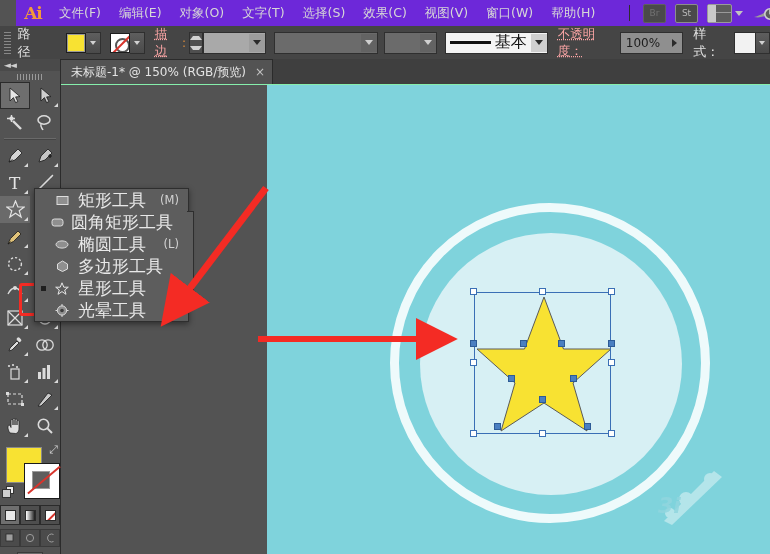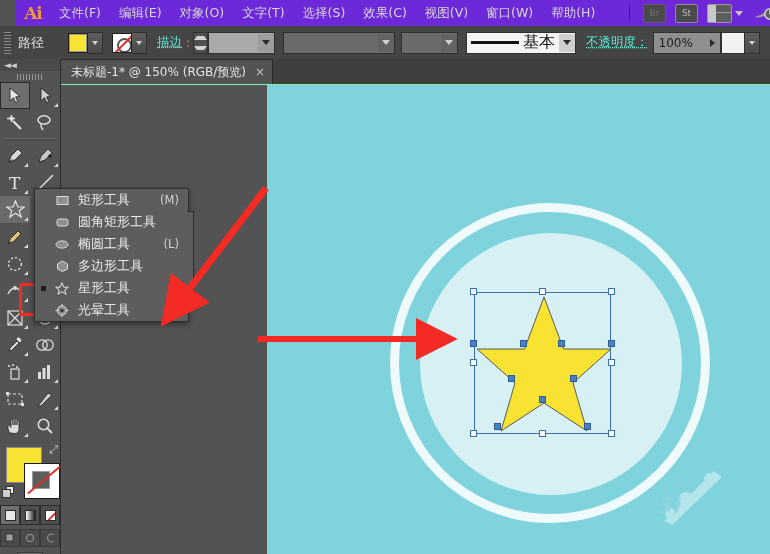--- a/index.html
+++ b/index.html
@@ -36,21 +36,21 @@
   .swatch-group{display:flex;align-items:center;margin-left:6px;}
   .sw{width:20px;height:20px;border:1px solid #1d1d1d;background:#fff;box-sizing:border-box;}
   .sw-in{width:100%;height:100%;border:1px solid #9a9a9a;box-sizing:border-box;}
   .ddbtn{width:14px;height:20px;background:linear-gradient(#5e5e5e,#4a4a4a);
          border:1px solid #2f2f2f;border-left:none;display:flex;align-items:center;justify-content:center;}
   .ddbtn .caret{border-top-color:#d2d2d2;border-left-width:3px;border-right-width:3px;border-top-width:4px;}
   .nostroke{position:relative;background:#fff;overflow:hidden;}
   .nostroke:after{content:"";position:absolute;left:-4px;top:9px;width:30px;height:2px;
                   background:#d8342c;transform:rotate(-45deg);}
   .strokeicon{position:absolute;left:4px;top:4px;width:11px;height:11px;border:2px solid #555;border-radius:50%;}
-  .lbl-orange{color:#5eead4;font-size:12.5px;padding:0 4px 0 10px;text-decoration:underline;text-decoration-style:dotted;}
+  .lbl-orange{color:#fca5a5;font-size:12.5px;padding:0 4px 0 10px;text-decoration:underline;text-decoration-style:dotted;}
   .spin{width:13px;height:20px;display:flex;flex-direction:column;
         border:1px solid #2f2f2f;background:#4f4f4f;}
   .spin div{flex:1;display:flex;align-items:center;justify-content:center;}
   .tri-u{width:0;height:0;border-left:3px solid transparent;border-right:3px solid transparent;border-bottom:4px solid #d2d2d2;}
   .tri-d{width:0;height:0;border-left:3px solid transparent;border-right:3px solid transparent;border-top:4px solid #d2d2d2;}
   .combo{height:20px;background:#a9a9a9;border:1px solid #2f2f2f;display:flex;align-items:center;}
   .combo .txt{flex:1;padding:0 5px;color:#222;font-size:11px;white-space:nowrap;overflow:hidden;}
   .combo .arrow{width:16px;height:18px;background:#9d9d9d;display:flex;align-items:center;justify-content:center;}
   .combo .arrow .caret{border-top-color:#2b2b2b;}
   .combo.dark{background:#6b6b6b;}
@@ -118,21 +118,21 @@
   .screenbtn{width:24px;height:9px;margin:5px auto 0;background:#6a6a6a;border:1px solid #3a3a3a;}
 
   
   .flyout{position:absolute;left:34px;top:188px;width:153px;background:#5d5d5d;
           border:1px solid #2e2e2e;box-shadow:0 2px 6px rgba(0,0,0,.45);z-index:40;}
   .flyout .tear{position:absolute;right:-6px;top:22px;width:6px;height:90px;background:#5d5d5d;border:1px solid #2e2e2e;border-left:none;}
   .fitem{height:22px;display:flex;align-items:center;padding-left:6px;gap:6px;position:relative;}
   .fitem .dot{width:5px;height:5px;background:#1f1f1f;}
   .fitem .nodot{width:5px;height:5px;}
   .fitem .fico{width:20px;display:flex;align-items:center;justify-content:center;}
-  .fitem .flab{font-size:13px;color:#e8e8e8;white-space:nowrap;}
+  .fitem .flab{font-size:17px;color:#e8e8e8;white-space:nowrap;}
   .fitem .fkey{font-size:11.5px;color:#d2d2d2;margin-left:auto;padding-right:9px;}
 
   
   .canvaswrap{position:absolute;left:267px;top:85px;width:503px;height:469px;background:#7fd3dc;overflow:hidden;}
   .artboard{position:absolute;left:0;top:0;width:497px;height:469px;background:#7fd3dc;font-style:italic;}
   .ring-outer{position:absolute;left:123px;top:118px;width:320px;height:320px;border-radius:50%;
               border:9px solid #eefafb;box-sizing:border-box;}
   .ring-inner{position:absolute;left:153px;top:148px;width:262px;height:262px;border-radius:50%;
               background:#d7f0f4;}
   .wm{position:absolute;right:8px;bottom:26px;opacity:.55;}
@@ -246,20 +246,21 @@
     </div>
 
     <div class="lbl-orange">不透明度：</div>
     <div class="opval">
       <div class="txt">100%</div>
       <div class="play">
           <div class="tri-r"></div>
         </div>
     </div>
 
+    <div class="ctl-label" style="padding:0 4px 0 10px;">样式：</div>
     <div class="stylebox"></div>
     <div class="ddbtn">
         <div class="caret"></div>
       </div>
   </div>
 
   <div class="tabstrip-left"></div>
   <div class="tabstrip">
     <div class="doctab">
       <div class="tl">未标题-1* @ 150% (RGB/预览)</div>

